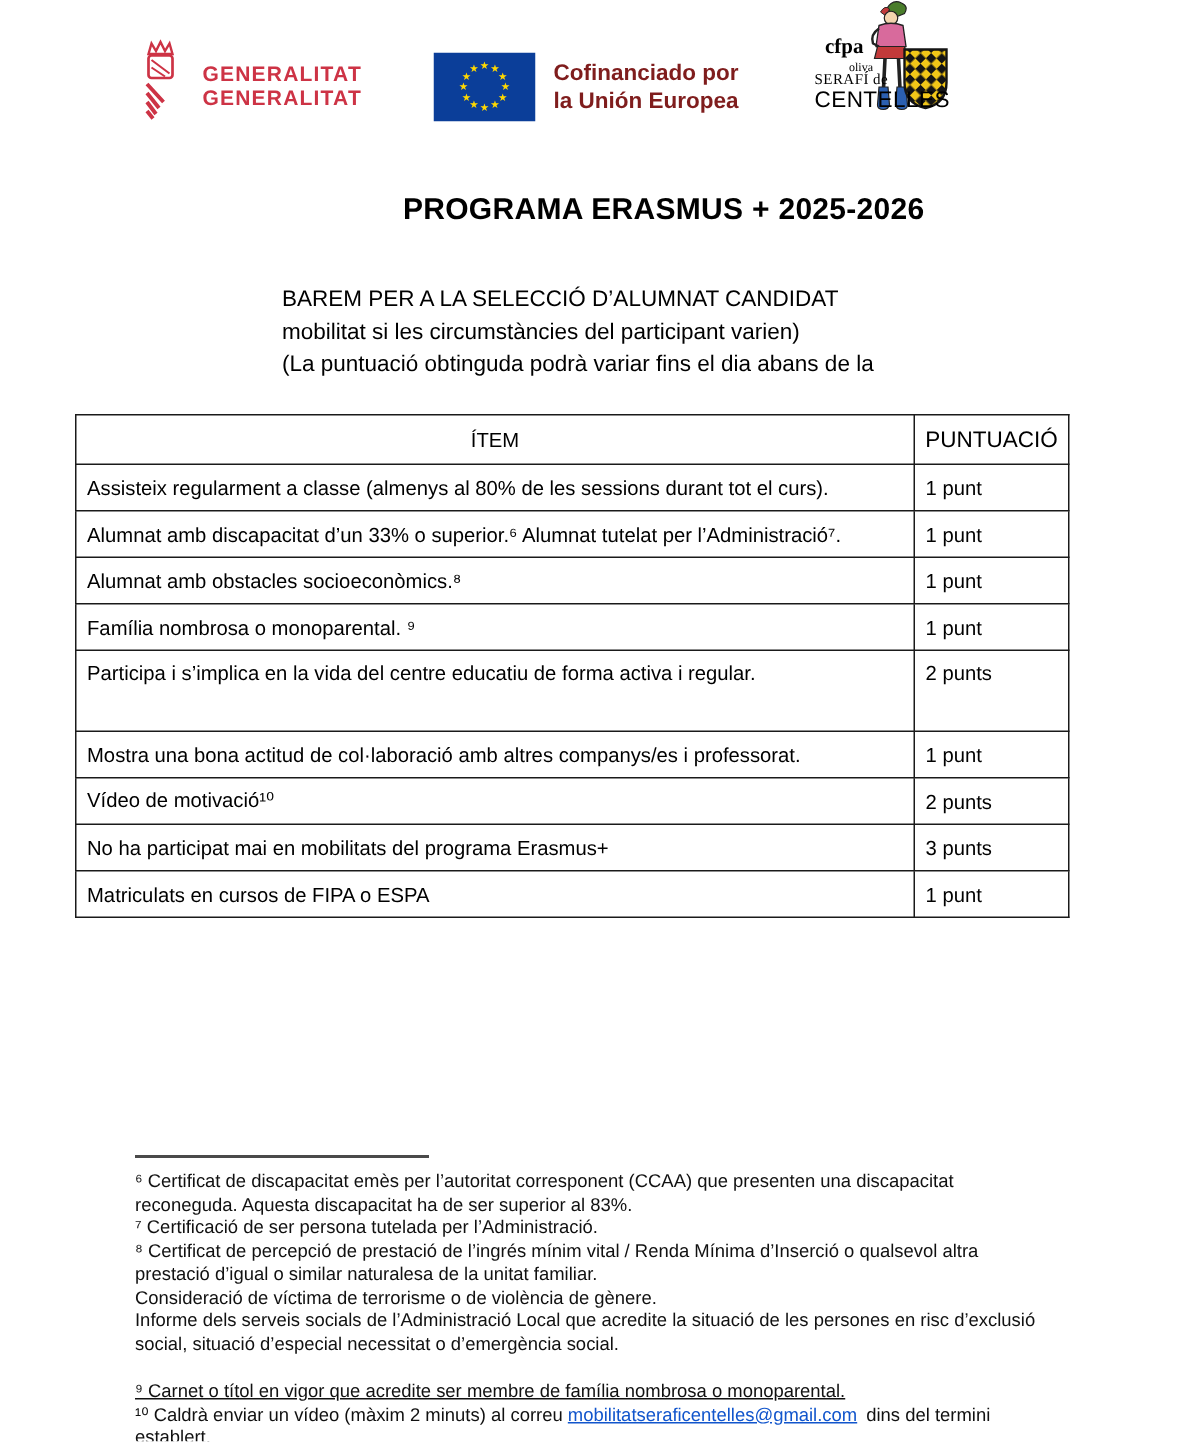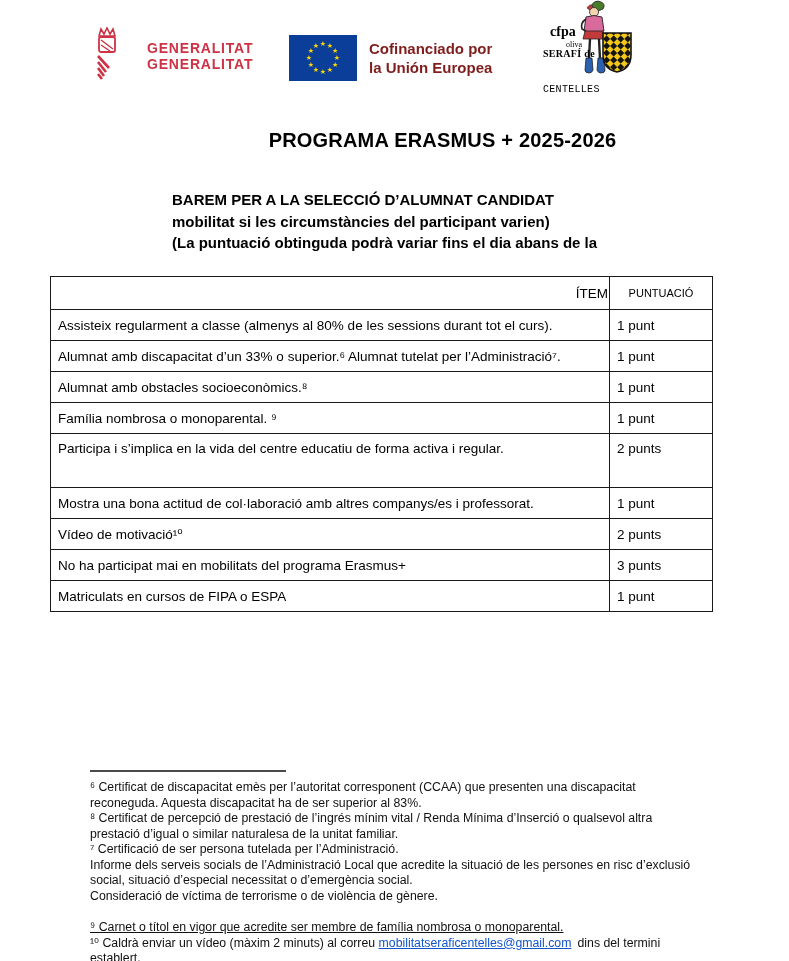--- a/index.html
+++ b/index.html
@@ -3,44 +3,44 @@
 <meta charset="utf-8">
 <style>
   html,body { margin:0; padding:0; background:#fff; }
   .page {
     position:relative; width:789px; height:961px; background:#ffffff;
     font-family:"Liberation Sans","DejaVu Sans",sans-serif; color:#000;
     overflow:hidden;
   }
 
   
-  .gva-logo { position:absolute; left:93px; top:26px; display:flex; align-items:center; gap:24px; }
+  .gva-logo { position:absolute; left:93px; top:26px; display:flex; align-items:center; gap:12px; }
   .gva-text { color:#cd3345; font-weight:bold; font-size:14px; line-height:16px; letter-spacing:0.8px; }
   .eu-logo { position:absolute; left:289px; top:35px; display:flex; align-items:center; gap:12px; }
   .eu-flag { width:68px; height:46px; display:block; }
   .eu-text { color:#7f1d1d; font-weight:bold; font-size:15px; line-height:19px; }
   .cfpa-logo { position:absolute; left:543px; top:0px; width:95px; height:85px; }
   .cfpa-logo svg { position:absolute; left:0; top:0; }
   .cfpa-t1 { position:absolute; left:7px; top:24px; font-family:"Liberation Serif","DejaVu Serif",serif; font-weight:bold; font-size:14px; }
   .cfpa-t2 { position:absolute; left:23px; top:40px; font-family:"Liberation Serif","DejaVu Serif",serif; font-size:8px; }
-  .cfpa-t3 { position:absolute; left:0px; top:48px; font-family:"Liberation Serif","DejaVu Serif",serif; font-size:10px; letter-spacing:0.3px;font-weight:bold; }
-  .cfpa-t4 { position:absolute; left:0px; top:58px; font-family:Liberation Mono, monospace; font-size:10px; letter-spacing:0.3px;margin-top:26px; }
+  .cfpa-t3 { position:absolute; left:0px; top:48px; font-family:"Liberation Serif","DejaVu Serif",serif; font-size:10px; letter-spacing:0.3px; }
+  .cfpa-t4 { position:absolute; left:0px; top:58px; font-family:Liberation Sans, sans-serif; font-size:15px; letter-spacing:0.3px; }
 
   
   .doc-title { position:absolute; left:0; top:129px; width:789px; text-align:center;
     font-size:20px; font-weight:bold; letter-spacing:0.2px; margin:0;padding-left:48px; }
-  .subtitle { position:absolute; left:172px; top:189px; width:520px;
-    font-size:15px; font-weight:bold; line-height:21.5px; }
+  .subtitle { position:absolute; left:188px; top:189px; width:520px;
+    font-size:15px; font-weight:normal; line-height:21.5px; }
 
   
   table.barem { position:absolute; left:50px; top:276px; width:663px;
     border-collapse:collapse; table-layout:fixed; }
   table.barem th, table.barem td { border:1.5px solid #1a1a1a; font-weight:normal; }
-  th.item-h { font-size:13.5px; font-weight:bold; text-align:right; height:30px; }
-  th.points-h { font-size:11px; font-weight:bold; text-align:center; width:100px; }
+  th.item-h { font-size:13.5px; font-weight:bold; text-align:center; height:30px; }
+  th.points-h { font-size:15px; font-weight:bold; text-align:center; width:100px; }
   table.barem td { font-size:13.5px; padding:0 7px; height:30px; vertical-align:middle; }
   table.barem tr.tall td { height:46px; vertical-align:top; padding-top:7px; }
 
   
   .footnotes { position:absolute; left:90px; top:758px; width:614px;
     font-size:12.3px; line-height:15.5px; color:#111; }
   .fn-sep { width:196px; border-top:2px solid #4a4a4a; margin:12px 0 8px 0; }
   .footnotes p { margin:0; }
   .fn-gap { margin-top:16px !important;text-decoration:underline; }
   .email-link { color:#1155cc; text-decoration:underline; cursor:pointer; }
@@ -179,21 +179,21 @@
         <tr>
           <td>Matriculats en cursos de FIPA o ESPA</td>
           <td>1 punt</td>
         </tr>
       </tbody>
   </table>
 
   <div class="footnotes">
     <div class="fn-sep"></div>
     <p>⁶ Certificat de discapacitat emès per l’autoritat corresponent (CCAA) que presenten una discapacitat reconeguda. Aquesta discapacitat ha de ser superior al 83%.</p>
+    <p>⁷ Certificació de ser persona tutelada per l’Administració.</p>
     <p>⁸ Certificat de percepció de prestació de l’ingrés mínim vital / Renda Mínima d’Inserció o qualsevol altra prestació d’igual o similar naturalesa de la unitat familiar.</p>
-    <p>⁷ Certificació de ser persona tutelada per l’Administració.</p>
+    <p>Consideració de víctima de terrorisme o de violència de gènere.</p>
     <p>Informe dels serveis socials de l’Administració Local que acredite la situació de les persones en risc d’exclusió social, situació d’especial necessitat o d’emergència social.</p>
-    <p>Consideració de víctima de terrorisme o de violència de gènere.</p>
     <p class="fn-gap">⁹ Carnet o títol en vigor que acredite ser membre de família nombrosa o monoparental.</p>
     <p><span>¹⁰ Caldrà enviar un vídeo (màxim 2 minuts) al correu </span><a class="email-link">mobilitatseraficentelles@gmail.com</a><span class="fn10-suffix">dins del termini establert.</span></p>
   </div>
 
 </div>
 
 </body></html>

